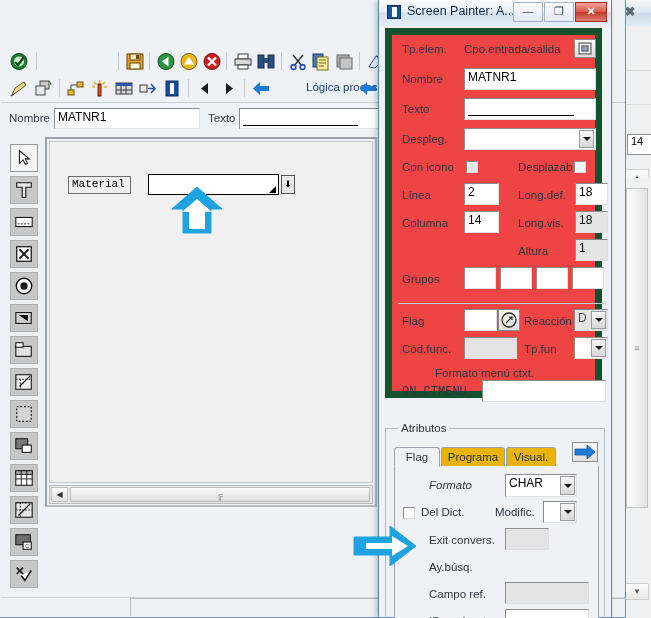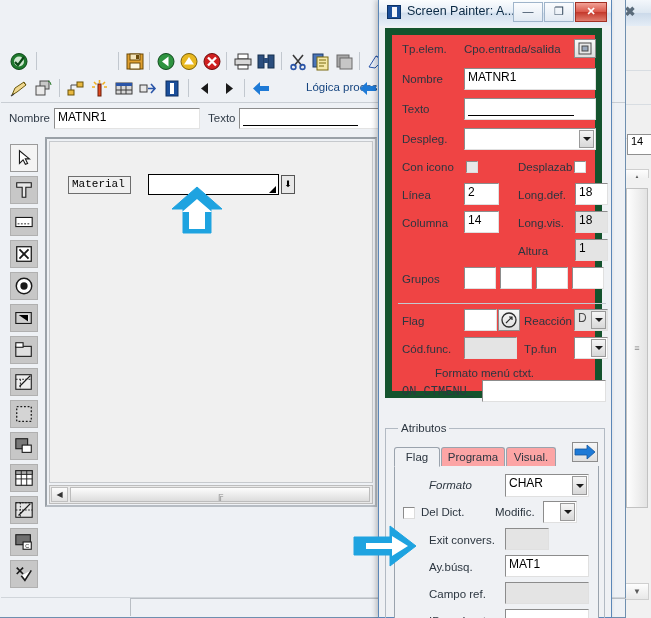--- a/index.html
+++ b/index.html
@@ -266,21 +266,21 @@
     border:1px solid #b2bac3; box-sizing:border-box;
   }
   .gbox-title {
     position:absolute; left:12px; top:-7px; background:#eff1f4; padding:0 3px;
     font-size:11.5px; color:#2c3640;
   }
   .tabstrip { position:absolute; left:8px; top:18px; width:200px; height:20px; }
   .tab {
     position:absolute; top:0; height:20px;
     border:1px solid #9aa3ad; border-bottom:none; box-sizing:border-box;
-    background:#fca5a5; font-size:11.5px; color:#2c3640;
+    background:#eab308; font-size:11.5px; color:#2c3640;
     text-align:center; line-height:18px;
     border-radius:3px 3px 0 0;
   }
   .tab.active { background:#eff1f4; border-bottom:1px solid #eff1f4; z-index:2; }
   .tab-body {
     position:absolute; left:8px; top:37px; width:205px; height:172px;
     border:1px solid #9aa3ad; border-top:none; background:#eff1f4; box-sizing:border-box;
   }
   .arrow-btn {
     position:absolute; left:186px; top:13px; width:26px; height:20px;
@@ -688,38 +688,37 @@
 
         <div class="arrow-btn">
           <svg width="24" height="18" viewBox="0 0 24 18">
               <path d="M2 6 L14 6 L14 2 L22 9 L14 16 L14 12 L2 12 Z" fill="#1e7ad6" stroke="#1257a0" stroke-width="0.8"></path>
             </svg>
         </div>
 
         <div class="tab-body">
 
           <span class="dlbl" style="left:34px; top:13px;font-style:italic;">Formato</span>
-          <div class="ddl" style="left:110px; top:8px; width:84px; height:23px;">
+          <div class="ddl" style="left:110px; top:8px; width:72px; height:23px;">
             <span>CHAR</span>
             <span class="ddl-arrow"></span>
           </div>
 
           <div class="dcheck white" style="left:8px; top:41px;"></div>
           <span class="dlbl" style="left:26px; top:40px;">Del Dict.</span>
           <span class="dlbl" style="left:100px; top:40px;">Modific.</span>
           <div class="ddl" style="left:148px; top:35px; width:34px; height:22px;">
             <span></span>
             <span class="ddl-arrow"></span>
           </div>
 
           <span class="dlbl" style="left:34px; top:68px;">Exit convers.</span>
           <div class="dfield gray" style="left:110px; top:62px; width:44px; height:22px;"></div>
 
           <span class="dlbl" style="left:34px; top:95px;">Ay.búsq.</span>
-          <div class="dfield" style="left:110px; top:89px; width:84px; height:22px;">MAT1</div>
 
           <span class="dlbl" style="left:34px; top:122px;">Campo ref.</span>
           <div class="dfield gray" style="left:110px; top:116px; width:84px; height:22px;"></div>
 
           <span class="dlbl" style="left:34px; top:149px;">ID parámetro</span>
           <div class="dfield" style="left:110px; top:143px; width:84px; height:22px;"></div>
         </div>
       </div>
     </div>
   </div>

